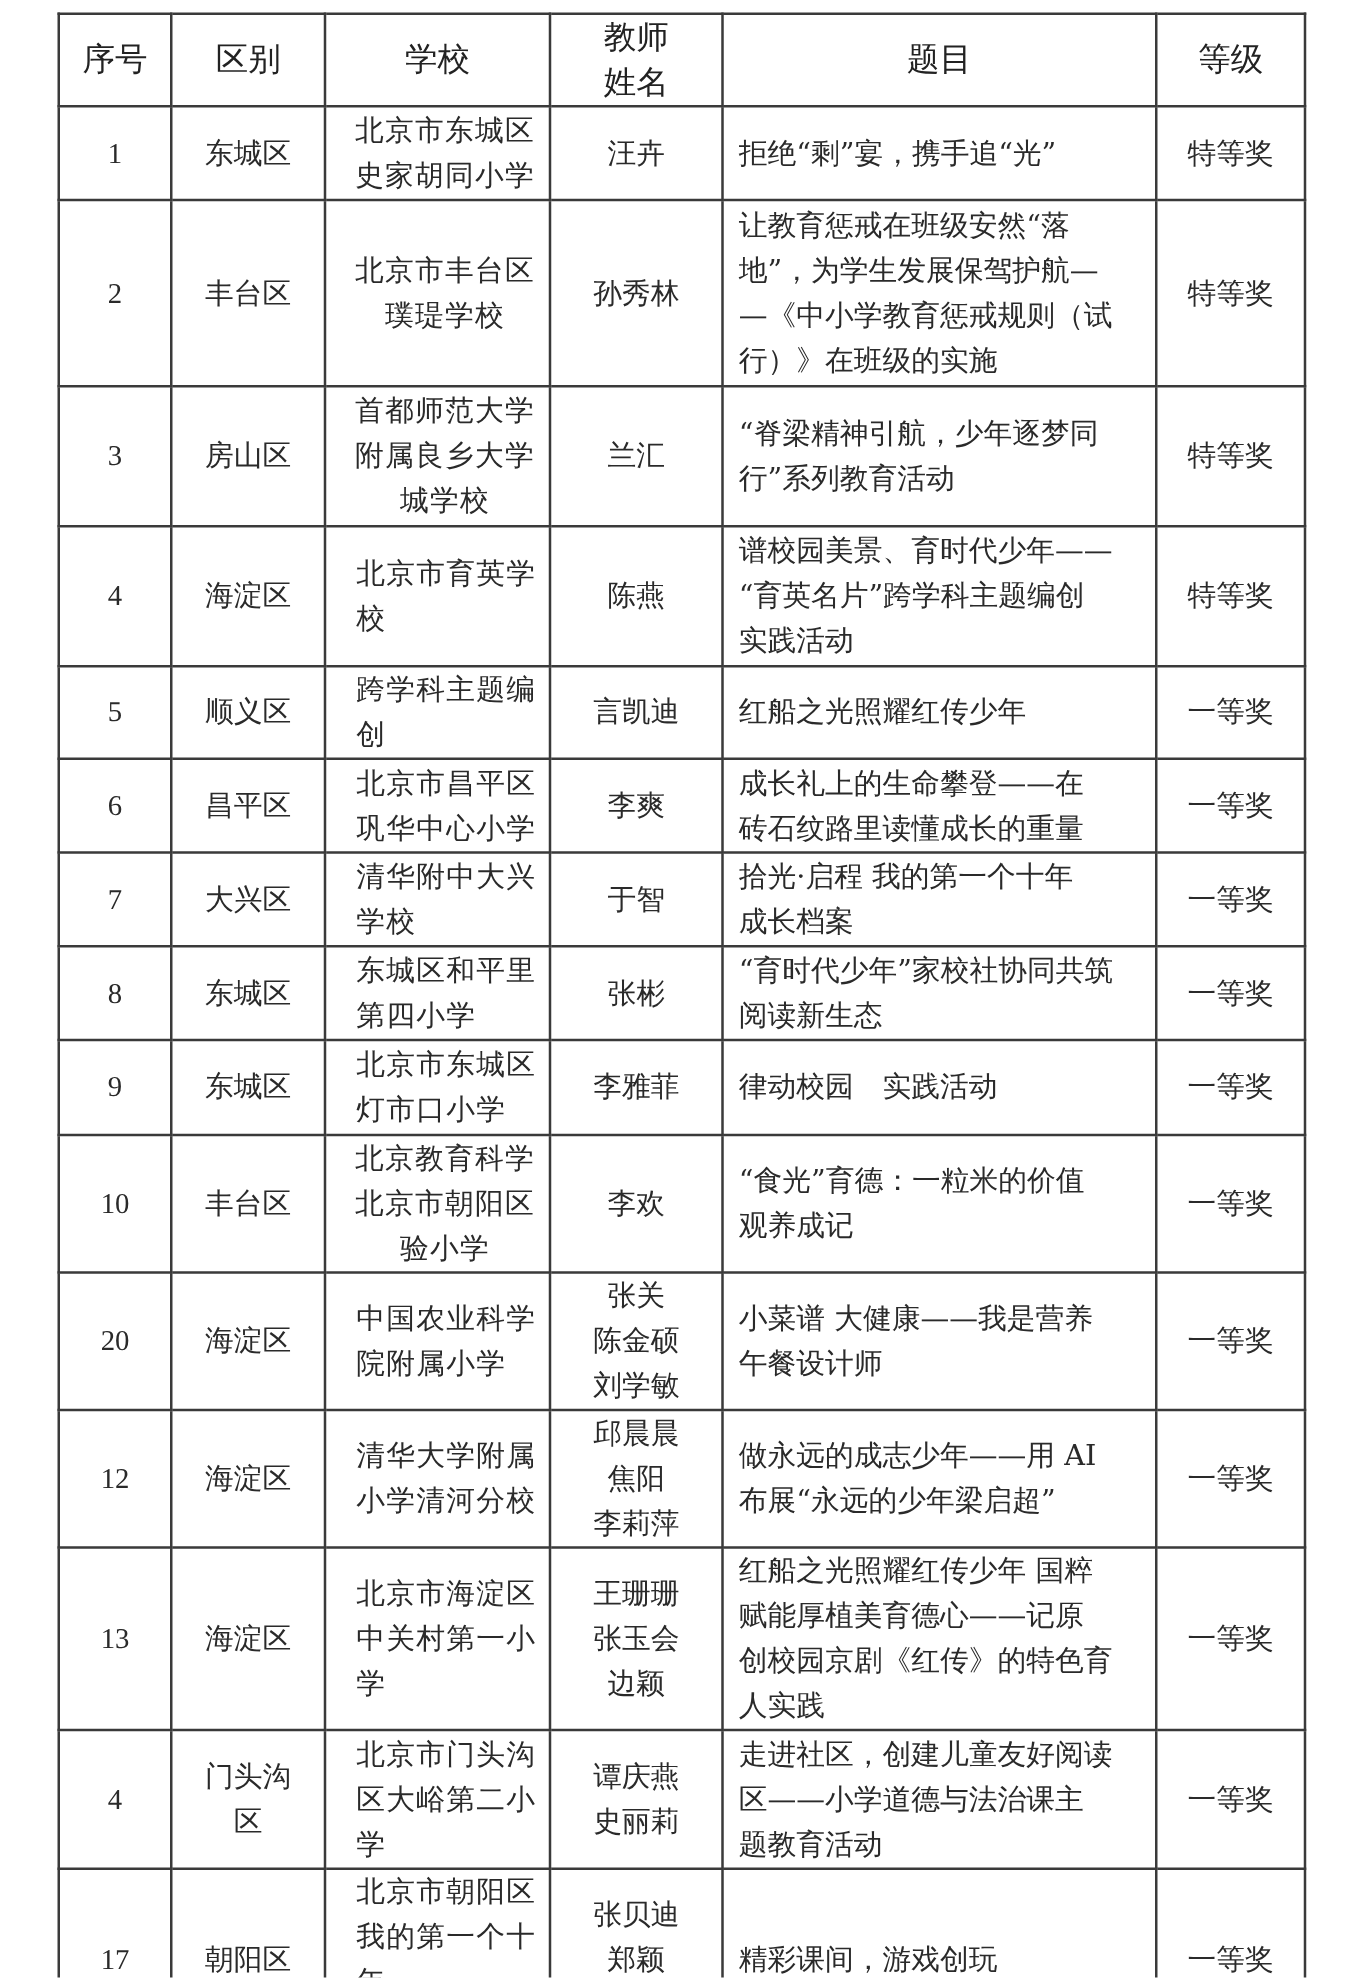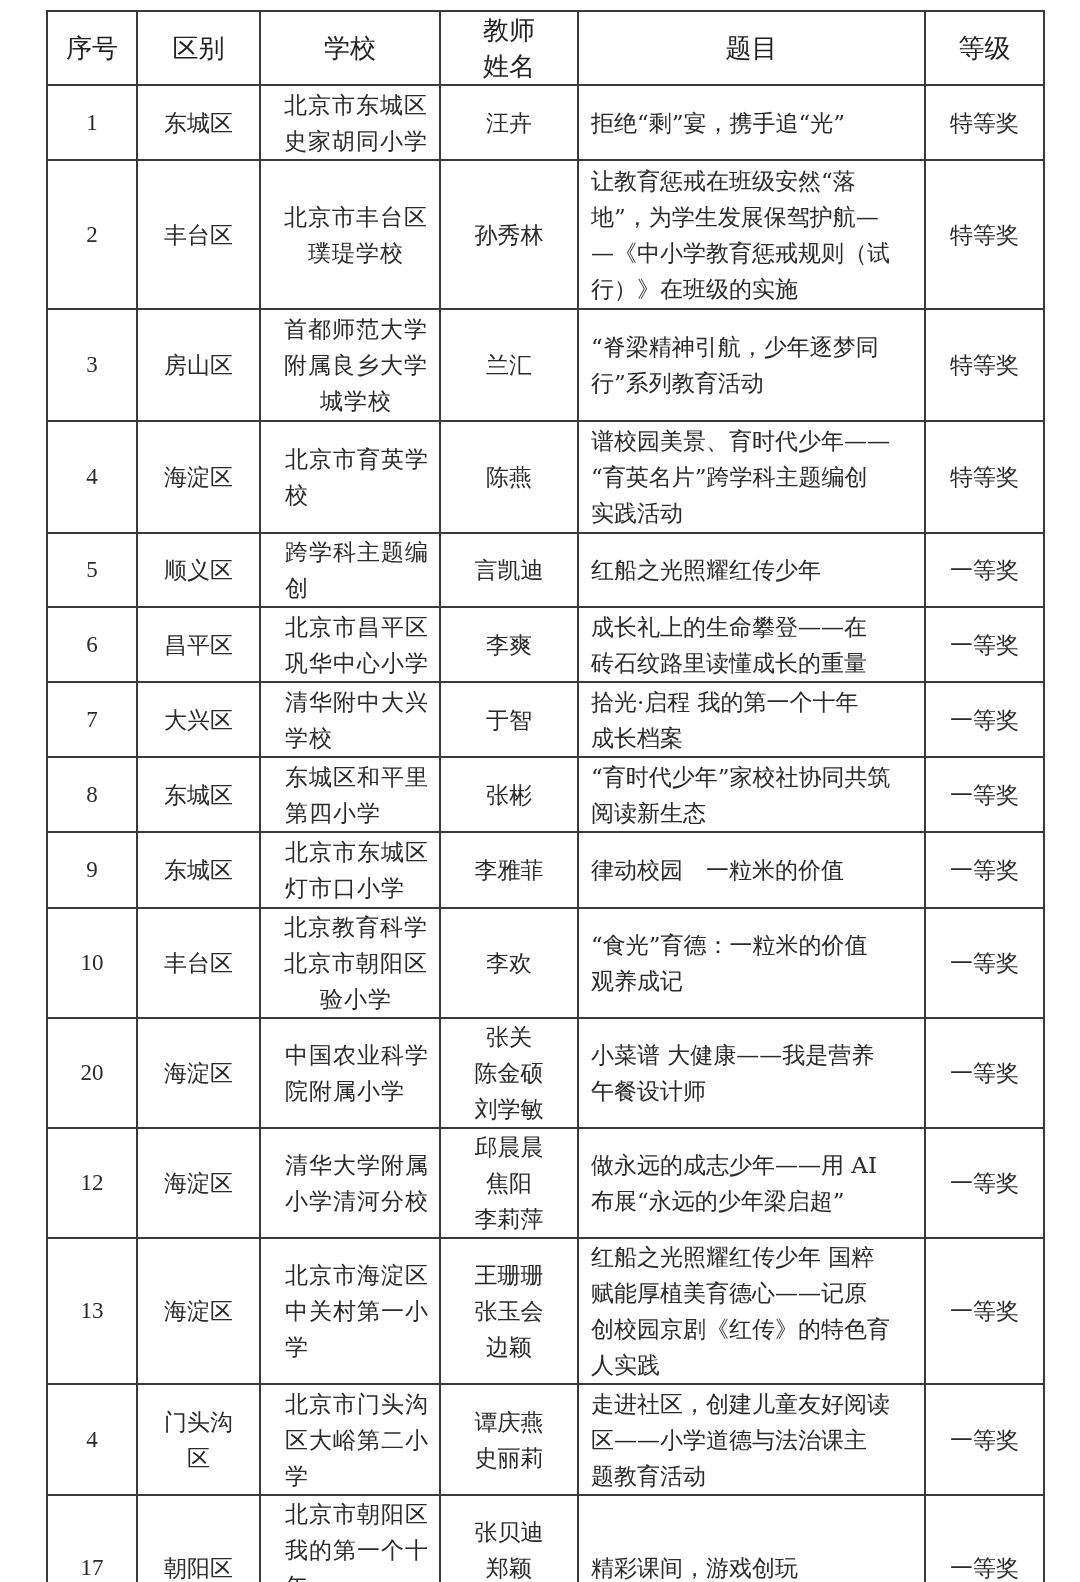--- a/index.html
+++ b/index.html
@@ -271,21 +271,21 @@
           <span class="cell-inner">东城区</span>
         </td>
       <td class="c-left school">
           <span class="cell-inner">北京市东城区
 灯市口小学</span>
         </td>
       <td class="c-center">
           <span class="cell-inner">李雅菲</span>
         </td>
       <td class="c-left">
-          <span class="cell-inner">律动校园　一粒米的价值</span>
+          <span class="cell-inner">律动校园　实践活动</span>
         </td>
       <td class="c-center">
           <span class="cell-inner">一等奖</span>
         </td>
     </tr>
     <tr style="height:108px">
       <td class="c-center num">
           <span class="cell-inner">10</span>
         </td>
       <td class="c-center">

